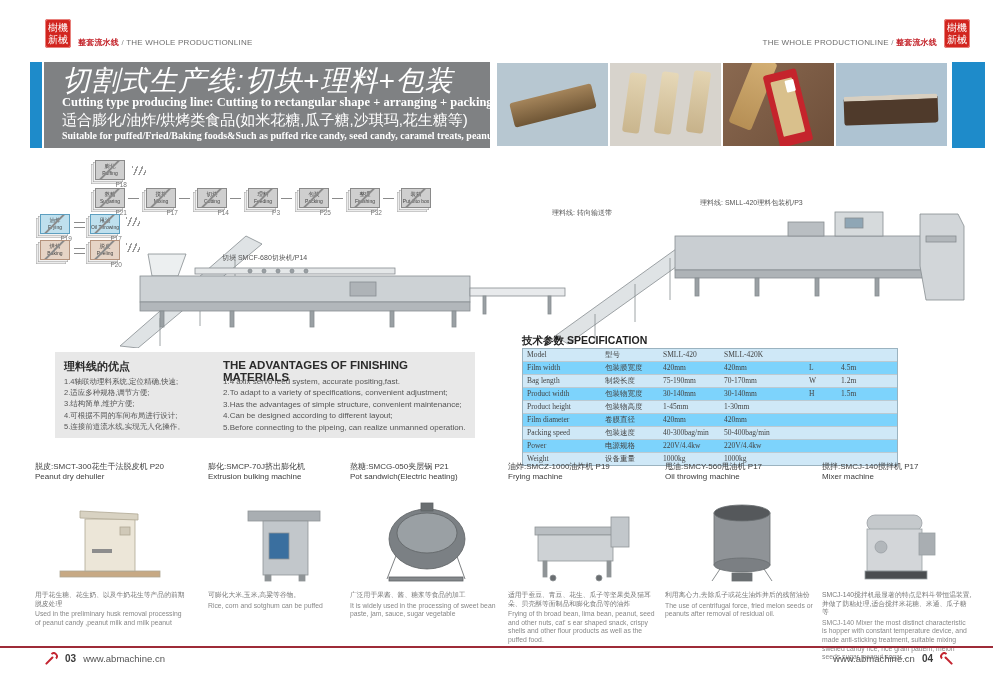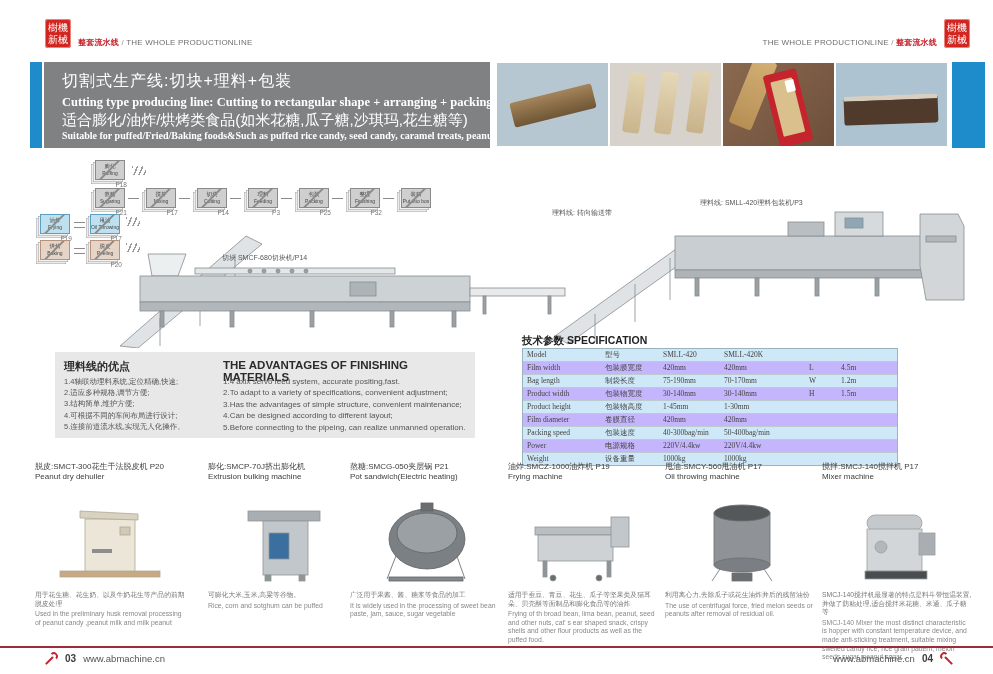--- a/index.html
+++ b/index.html
@@ -13,21 +13,21 @@
         box-shadow:0 0 0 1px #e8837e inset;}
   .tagline{position:absolute;top:37px;font-size:8px;letter-spacing:.2px;white-space:nowrap;}
   .tag-zh{color:#c4242b;font-weight:bold;}
   .tag-sep{color:#8a8a8a;}
   .tag-en{color:#6e6e6e;}
 
   
   .blue-stripe{position:absolute;left:30px;top:62px;width:12px;height:86px;background:#1e8bca;}
   .banner{position:absolute;left:44px;top:62px;width:446px;height:86px;background:#7f8183;color:#fff;
           padding:6px 0 0 18px;box-sizing:border-box;}
-  .banner .t1{font-size:16px;letter-spacing:1px;line-height:26px;white-space:nowrap;}
+  .banner .t1{font-size:28px;letter-spacing:1px;line-height:26px;white-space:nowrap;font-style:italic;}
   .banner .t2{font-family:"Liberation Serif",serif;font-weight:bold;font-size:12.5px;line-height:16px;white-space:nowrap;}
   .banner .t3{font-size:15px;line-height:19px;white-space:nowrap;}
   .banner .t4{font-family:"Liberation Serif",serif;font-weight:bold;font-size:10px;line-height:14px;white-space:nowrap;}
   .photo{position:absolute;top:63px;width:111px;height:83px;overflow:hidden;}
   .blue-block{position:absolute;left:952px;top:62px;width:33px;height:86px;background:#1e8bca;}
   .bar{position:absolute;border-radius:3px;}
 
   
   .fcard{position:absolute;width:30px;height:20px;background:#cfcfcf;border:1px solid #8a8a8a;
          box-shadow:-2px 2px 0 -0.5px #f2f2f2,-2px 2px 0 0 #9a9a9a,-4px 4px 0 -0.5px #ececec,-4px 4px 0 0 #a6a6a6;
@@ -50,21 +50,21 @@
   
   .adv{position:absolute;left:55px;top:352px;width:420px;height:86px;background:#e8e8e8;}
   .adv-zh-title{position:absolute;left:9px;top:7px;font-size:11px;font-weight:bold;color:#2b2b2b;}
   .adv-zh-list{position:absolute;left:9px;top:24px;font-size:7.5px;color:#555;line-height:11.2px;width:155px;}
   .adv-en-title{position:absolute;left:168px;top:7px;font-size:11.5px;font-weight:bold;color:#2b2b2b;}
   .adv-en-list{position:absolute;left:168px;top:24px;font-size:8px;color:#555;line-height:11.4px;width:248px;}
 
   
   .spec-title{position:absolute;left:522px;top:334px;font-size:10.5px;font-weight:bold;color:#222;}
   .spec-table{position:absolute;left:522px;top:348px;width:376px;border:1px solid #9bb3c0;box-sizing:border-box;}
-  .srow{position:relative;height:12px;border-bottom:1px solid #bccad2;background:#c4b5fd;}
+  .srow{position:relative;height:12px;border-bottom:1px solid #bccad2;background:#7dd3fc;}
   .srow:last-child{border-bottom:none;}
   .srow.b{background:#cfe8f7;}
   .srow span{position:absolute;font-family:"Liberation Serif",serif;font-size:7.5px;line-height:12px;color:#444;white-space:nowrap;}
   .sc1{left:4px;} .sc2{left:82px;} .sc3{left:140px;} .sc4{left:201px;} .sc5{left:286px;} .sc6{left:318px;}
 
   
   .mcol{position:absolute;top:462px;width:150px;}
   .m-cap-zh{font-size:8px;line-height:9.5px;color:#3c3c3c;white-space:nowrap;}
   .m-cap-en{font-size:8px;line-height:9.5px;color:#3c3c3c;white-space:nowrap;}
   .m-photo{margin-top:6px;height:96px;display:flex;align-items:flex-end;justify-content:center;}

